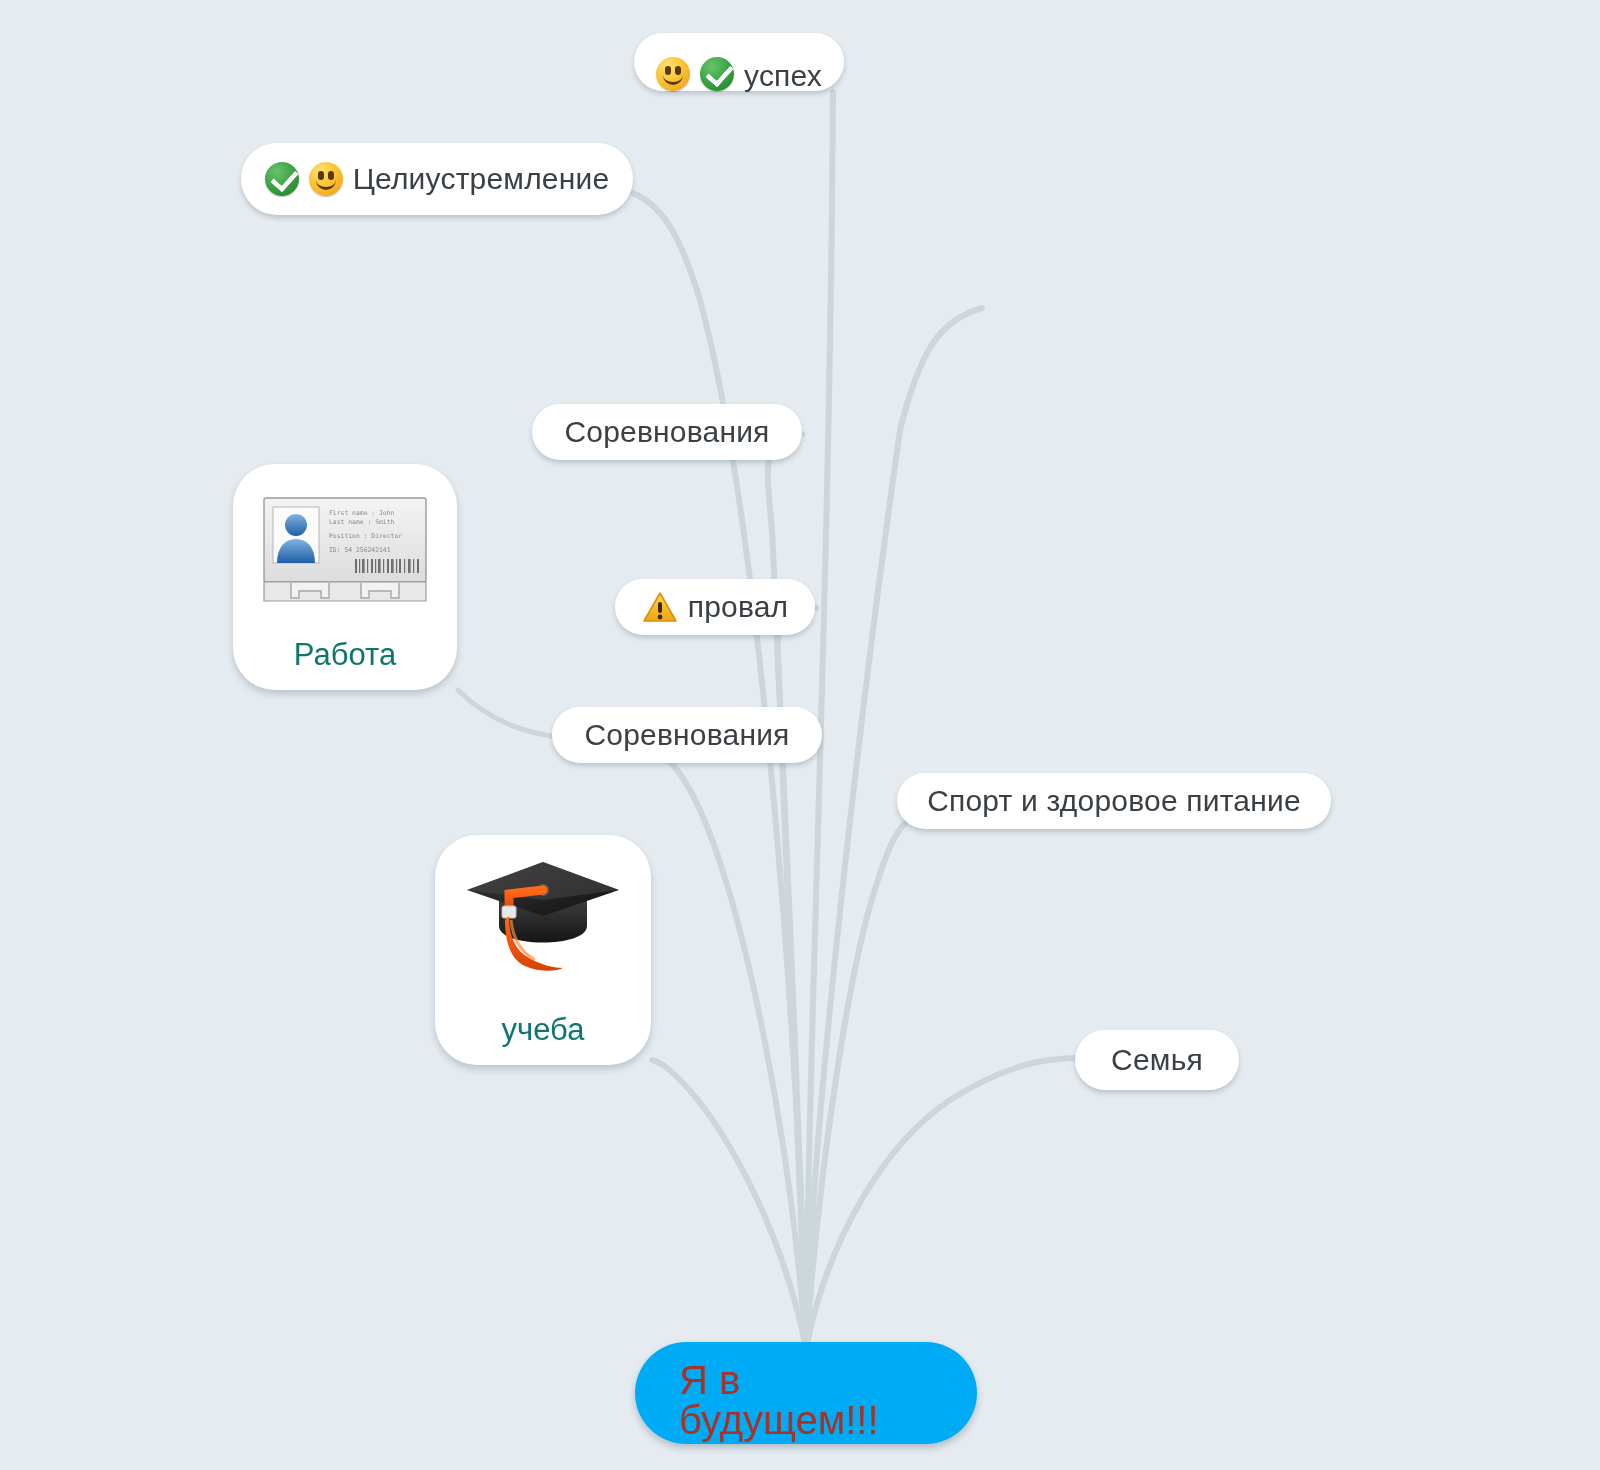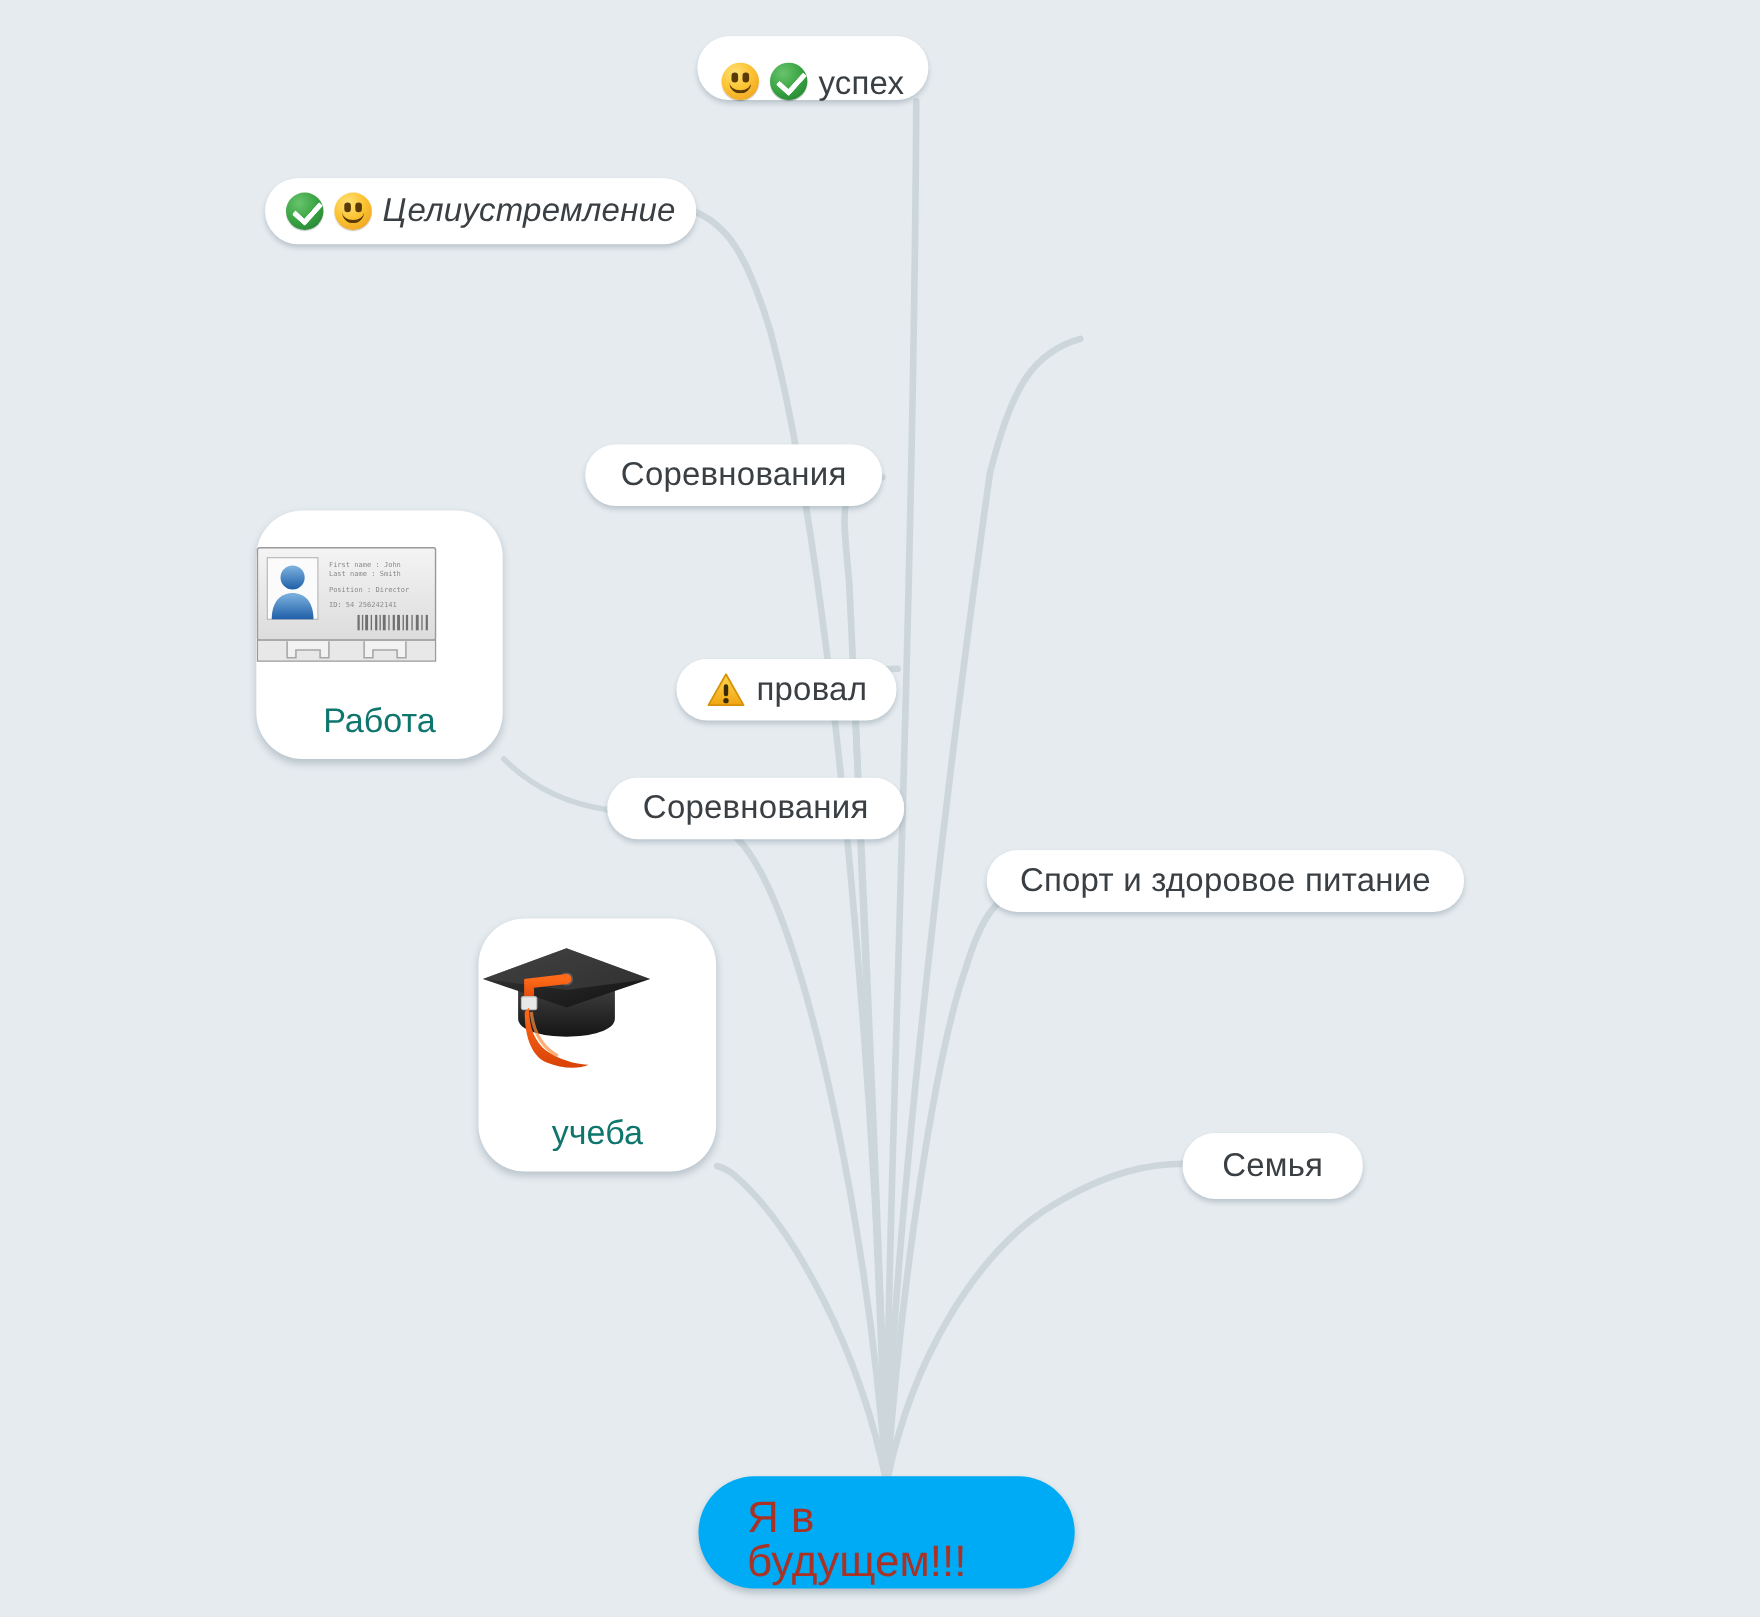--- a/index.html
+++ b/index.html
@@ -58,20 +58,21 @@
     background:#ffffff;
     border-radius:42px;
     flex-direction:column;
     box-shadow:0 4px 7px rgba(90,110,125,.30);
     padding:0;
   }
   .card .art{
     flex:1 1 auto;
     display:flex;
     align-items:center;
+    justify-content:center;
     width:100%;
   }
   .card .label{
     font-size:31px;
     color:#0f766e;
     padding-bottom:20px;
     line-height:1;
   }
 
   
@@ -135,21 +136,21 @@
       <span class="eye l"></span>
         <span class="eye r"></span>
         <span class="mouth"></span>
     </span>
     <span class="ico ico-check">
       <span class="tick"></span>
     </span>
     <span class="label">успех</span>
   </div>
 
-  <div class="node pill" style="left:241px;top:162px;width:392px;height:60px;font-style:italic;">
+  <div class="node pill" style="left:241px;top:143px;width:392px;height:72px;">
     <span class="ico ico-check">
       <span class="tick"></span>
     </span>
     <span class="ico ico-smiley">
       <span class="eye l"></span>
         <span class="eye r"></span>
         <span class="mouth"></span>
     </span>
     <span class="label">Целиустремление</span>
   </div>
@@ -203,21 +204,21 @@
           </g>
           <path d="M1,85 L163,85 L163,104 L1,104 Z" fill="#e8e8e8" stroke="#9a9a9a" stroke-width="1.2"></path>
           <path d="M28,86 L28,101 L36,101 L36,94 L58,94 L58,101 L66,101 L66,86" fill="#f2f2f2" stroke="#a6a6a6" stroke-width="1.4"></path>
           <path d="M98,86 L98,101 L106,101 L106,94 L128,94 L128,101 L136,101 L136,86" fill="#f2f2f2" stroke="#a6a6a6" stroke-width="1.4"></path>
         </svg>
       </span>
     </span>
     <span class="label">Работа</span>
   </div>
 
-  <div class="node pill" style="left:615px;top:579px;width:200px;height:56px;margin-top:20px;">
+  <div class="node pill" style="left:615px;top:579px;width:200px;height:56px;">
     <span class="ico ico-warn">
       <svg viewBox="0 0 36 32" width="36" height="32">
         <defs>
           <linearGradient id="wg" x1="0" y1="0" x2="0" y2="1">
             <stop offset="0" stop-color="#ffd74d"></stop>
               <stop offset="1" stop-color="#f0a513"></stop>
           </linearGradient>
         </defs>
         <path d="M18,2 L34,30 L2,30 Z" fill="url(#wg)" stroke="#d59108" stroke-width="1.6" stroke-linejoin="round"></path>
         <rect x="16" y="11" width="4" height="11" rx="2" fill="#3a2a05"></rect>

